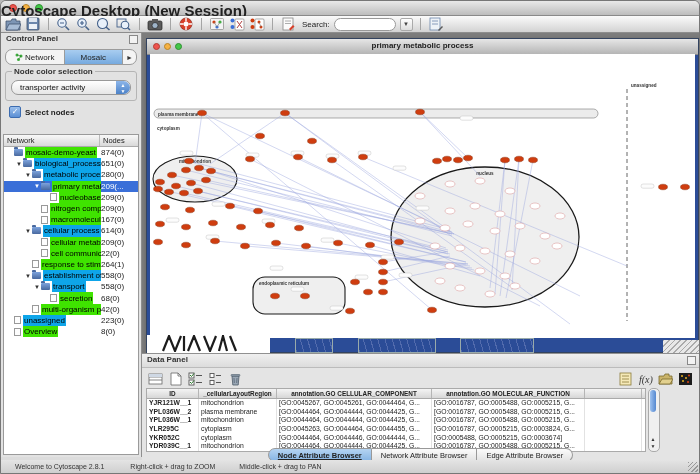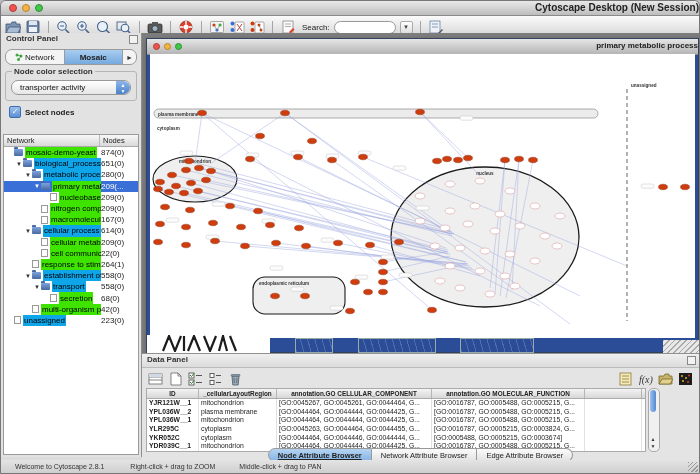--- a/index.html
+++ b/index.html
@@ -5,39 +5,39 @@
   html,body{margin:0;padding:0;width:700px;height:474px;overflow:hidden;
     font-family:"Liberation Sans","DejaVu Sans",sans-serif;background:#b9b9b9;}
   .win{position:absolute;inset:0;border:1px solid #777;border-radius:6px 6px 0 0;overflow:hidden;background:#dcdcdc;}
   
   .titlebar{position:absolute;left:0;top:0;right:0;height:14px;
     background:linear-gradient(#e9e9e9,#bdbdbd);border-bottom:1px solid #8a8a8a;}
   .tl{position:absolute;top:3px;width:8px;height:8px;border-radius:50%;box-sizing:border-box;}
   .tl.r{left:8px;background:#ee544e;border:1px solid #b23c34;}
   .tl.y{left:21px;background:#f6b244;border:1px solid #b98427;}
   .tl.g{left:34px;background:#43c748;border:1px solid #2e8f31;}
-  .titlebar .title{position:absolute;left:0;right:0;top:1px;text-align:right;font-size:10px;font-weight:bold;color:#222;}
+  .titlebar .title{position:absolute;left:0;right:0;top:1px;text-align:left;font-size:15px;font-weight:bold;color:#222;}
   
-  .toolbar{position:absolute;left:0;top:15px;right:0;height:23px;
+  .toolbar{position:absolute;left:0;top:15px;right:0;height:17px;
     background:linear-gradient(#fbfbfb,#d3d3d3);border-bottom:1px solid #8d8d8d;
     display:flex;align-items:center;gap:4px;padding:0 4px;box-sizing:border-box;}
   .tb-ic{width:16px;height:14px;flex:0 0 auto;}
   .tb-sep{width:1px;height:12px;background:#a5a5a5;margin:0 3px;flex:0 0 auto;}
   .tb-search-label{font-size:8px;color:#222;margin-left:2px;}
   .tb-search{width:52px;height:11px;border:1px solid #999;border-radius:7px;background:#fff;font-size:8px;padding:0 4px;outline:none;}
   .tb-dd{width:11px;height:11px;border:1px solid #aaa;border-radius:2px;background:linear-gradient(#fff,#ddd);
     font-size:6px;line-height:10px;text-align:center;color:#444;}
   
   .cpanel{position:absolute;left:0;top:32px;width:141px;bottom:16px;background:#e2e2e2;
     border-right:1px solid #8f8f8f;box-sizing:border-box;}
   .cp-title{height:11px;font-size:8px;font-weight:bold;color:#333;padding:1px 5px;position:relative;}
   .float-ic{position:absolute;right:3px;top:2px;width:7px;height:7px;border:1px solid #888;background:#f2f2f2;}
   .cp-tabs{display:flex;margin:3px 4px 0 4px;height:14px;border:1px solid #9b9b9b;border-radius:7px;overflow:hidden;background:#f4f4f4;}
   .cp-tab{flex:1;font-size:8px;display:flex;align-items:center;justify-content:center;gap:2px;color:#222;border-right:1px solid #9b9b9b;}
-  .cp-tab.sel{background:linear-gradient(#a8cdf0,#76aadf);font-weight:bold;align-items:center;}
+  .cp-tab.sel{background:linear-gradient(#a8cdf0,#76aadf);font-weight:normal;align-items:center;}
   .cp-tab-arrow{width:13px;display:flex;align-items:center;justify-content:center;font-size:7px;color:#333;}
   .groupbox{margin:6px 4px 0 4px;border:1px solid #b5b5b5;border-radius:3px;position:relative;padding:8px 5px 5px 5px;}
   .groupbox .gb-label{position:absolute;top:-5px;left:6px;background:#e2e2e2;font-size:8px;font-weight:bold;color:#333;padding:0 2px;}
   .combo{height:13px;border:1px solid #999;border-radius:7px;background:linear-gradient(#fff,#e6e6e6);
     font-size:8px;color:#111;display:flex;align-items:center;position:relative;padding-left:8px;}
   .combo .cb-btn{position:absolute;right:0;top:0;bottom:0;width:14px;border-radius:0 7px 7px 0;
     background:linear-gradient(#8db6ea,#4c82c8);color:#fff;font-size:5px;line-height:6px;text-align:center;padding-top:1px;box-sizing:border-box;}
   .chk-row{display:flex;align-items:center;gap:4px;margin:5px 0 0 8px;}
   .chk{width:10px;height:10px;border-radius:2px;background:linear-gradient(#9cc0ec,#5b8fd4);border:1px solid #3c6cb0;
     color:#fff;font-size:8px;line-height:9px;text-align:center;}
@@ -62,21 +62,21 @@
   .tr-count{width:37px;flex:0 0 auto;color:#222;}
   .tree-row.sel .tr-count{color:#fff;}
   
   .desktop{position:absolute;left:141px;top:32px;right:0;height:320px;background:#7d7d7d;}
   .iframe{position:absolute;left:4px;top:5px;width:551px;height:313px;border:1px solid #33435f;
     box-shadow:2px 3px 6px rgba(0,0,0,.45);background:#2b4c97;}
   .if-title{position:absolute;left:0;top:0;right:0;height:15px;background:linear-gradient(#e6e6e6,#b5b5b5);
     border-bottom:1px solid #8a8a8a;}
   .if-title .tl{top:4px;width:7px;height:7px;}
   .if-title .tl.r{left:6px}.if-title .tl.y{left:17px}.if-title .tl.g{left:28px}
-  .if-title .title{position:absolute;left:0;right:0;top:2px;text-align:right;font-size:8px;font-weight:bold;color:#222;}
+  .if-title .title{position:absolute;left:0;right:0;top:2px;text-align:center;font-size:8px;font-weight:bold;color:#222;}
   .if-canvas{position:absolute;left:3px;right:3px;top:15px;height:284px;background:#fff;overflow:hidden;}
   .if-canvas svg{position:absolute;left:0;top:2px;}
   .strip-white{position:absolute;left:0;bottom:0;width:123px;height:18px;background:#fff;}
   .strip-thumb{position:absolute;height:15px;bottom:0;background:linear-gradient(#f5f5f8,#e4e4ea);
     border:1px solid #9aa;box-sizing:border-box;
     background-image:repeating-linear-gradient(75deg,rgba(130,145,200,.45) 0 1px,transparent 1px 7px);}
   .strip-grip{position:absolute;right:0;bottom:0;width:36px;height:13px;background:#e8e8e8;
     background-image:repeating-linear-gradient(135deg,#aaa 0 1px,transparent 1px 4px);}
   
   .dpanel{position:absolute;left:141px;top:352px;right:0;height:109px;background:#e4e4e4;border-top:1px solid #909090;}
@@ -382,20 +382,29 @@
             <span class="tr-count">42(0)</span>
           </div>
           <div class="tree-row">
             <div class="tr-label-zone">
               <span style="flex: 0 0 auto; width: 2px;"></span>
               <span class="tr-arrow"></span>
               <span class="tr-ico ico-file"></span>
               <span class="tr-chip chip-red">unassigned</span>
             </div>
             <span class="tr-count">223(0)</span>
+          </div>
+          <div class="tree-row">
+            <div class="tr-label-zone">
+              <span style="flex: 0 0 auto; width: 2px;"></span>
+              <span class="tr-arrow"></span>
+              <span class="tr-ico ico-file"></span>
+              <span class="tr-chip chip-green">Overview</span>
+            </div>
+            <span class="tr-count">8(0)</span>
           </div>
         </div>
     </div>
   </div>
 
   <div class="desktop">
     <div class="iframe">
       <div class="if-title">
         <div class="tl r"></div>
         <div class="tl y"></div>

